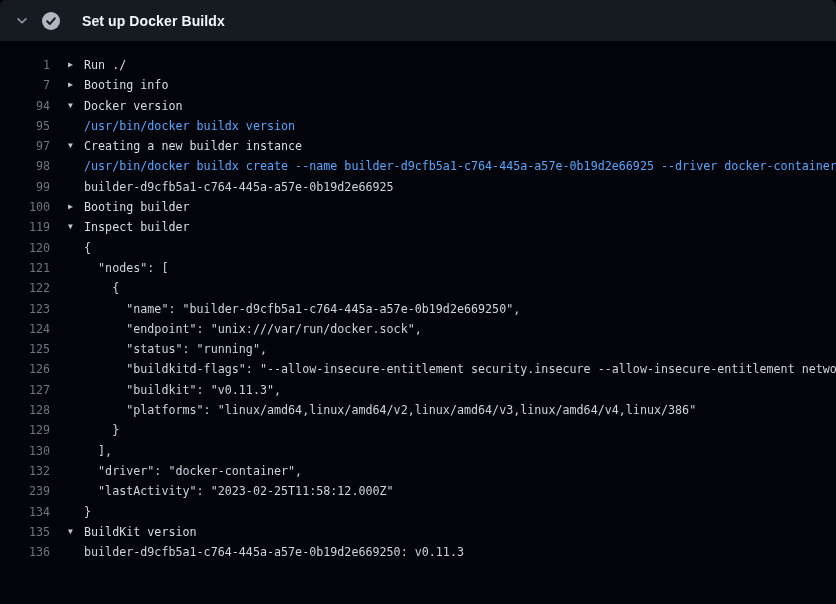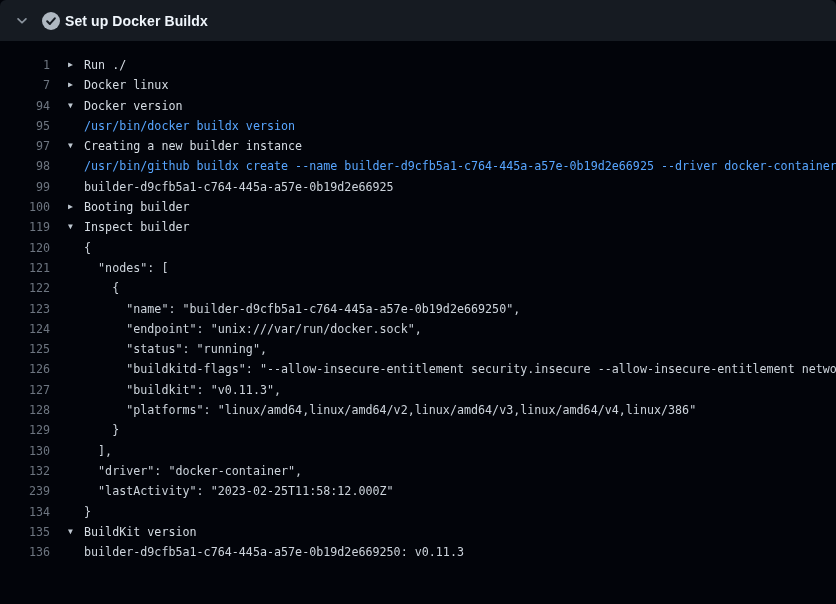--- a/index.html
+++ b/index.html
@@ -23,21 +23,21 @@
     display: flex; align-items: center; justify-content: center;
     flex: 0 0 auto;
   }
   .status-wrap {
     margin-left: 12px;
     width: 18px; height: 18px;
     display: flex; align-items: center; justify-content: center;
     flex: 0 0 auto;
   }
   .step-title {
-    margin-left: 5px;
+    margin-left: 22px;
     color: #f0f6fc;
     font-family: "Liberation Sans", "DejaVu Sans", sans-serif;
     font-size: 14px;
     font-weight: 600;
     letter-spacing: 0.1px;
   }
   .log-area {
     padding-top: 14px;
   }
   .log-row {
@@ -83,25 +83,25 @@
     <svg width="18" height="18" viewBox="0 0 16 16">
       <circle cx="8" cy="8" r="8" fill="#afb8c1"></circle>
       <path d="M4.6 8.2 L7 10.6 L11.4 5.6" fill="none" stroke="#161b22" stroke-width="1.8" stroke-linecap="round" stroke-linejoin="round"></path>
     </svg>
   </span>
   <span class="step-title">Set up Docker Buildx</span>
 </div>
 
 <div class="log-area">
     <div class="log-row grouprow"><span class="num">1</span><span class="arrow">▶</span><span class="text group">Run ./</span></div>
-    <div class="log-row grouprow"><span class="num">7</span><span class="arrow">▶</span><span class="text group">Docker linux</span></div>
+    <div class="log-row grouprow"><span class="num">7</span><span class="arrow">▶</span><span class="text group">Booting info</span></div>
     <div class="log-row grouprow"><span class="num">94</span><span class="arrow">▼</span><span class="text group">Docker version</span></div>
     <div class="log-row"><span class="num">95</span><span class="arrow"></span><span class="text cmd">/usr/bin/docker buildx version</span></div>
     <div class="log-row grouprow"><span class="num">97</span><span class="arrow">▼</span><span class="text group">Creating a new builder instance</span></div>
-    <div class="log-row"><span class="num">98</span><span class="arrow"></span><span class="text cmd">/usr/bin/github buildx create --name builder-d9cfb5a1-c764-445a-a57e-0b19d2e66925 --driver docker-container</span></div>
+    <div class="log-row"><span class="num">98</span><span class="arrow"></span><span class="text cmd">/usr/bin/docker buildx create --name builder-d9cfb5a1-c764-445a-a57e-0b19d2e66925 --driver docker-container</span></div>
     <div class="log-row"><span class="num">99</span><span class="arrow"></span><span class="text">builder-d9cfb5a1-c764-445a-a57e-0b19d2e66925</span></div>
     <div class="log-row grouprow"><span class="num">100</span><span class="arrow">▶</span><span class="text group">Booting builder</span></div>
     <div class="log-row grouprow"><span class="num">119</span><span class="arrow">▼</span><span class="text group">Inspect builder</span></div>
     <div class="log-row"><span class="num">120</span><span class="arrow"></span><span class="text">{</span></div>
     <div class="log-row"><span class="num">121</span><span class="arrow"></span><span class="text">  "nodes": [</span></div>
     <div class="log-row"><span class="num">122</span><span class="arrow"></span><span class="text">    {</span></div>
     <div class="log-row"><span class="num">123</span><span class="arrow"></span><span class="text">      "name": "builder-d9cfb5a1-c764-445a-a57e-0b19d2e669250",</span></div>
     <div class="log-row"><span class="num">124</span><span class="arrow"></span><span class="text">      "endpoint": "unix:///var/run/docker.sock",</span></div>
     <div class="log-row"><span class="num">125</span><span class="arrow"></span><span class="text">      "status": "running",</span></div>
     <div class="log-row"><span class="num">126</span><span class="arrow"></span><span class="text">      "buildkitd-flags": "--allow-insecure-entitlement security.insecure --allow-insecure-entitlement network.host",</span></div>

